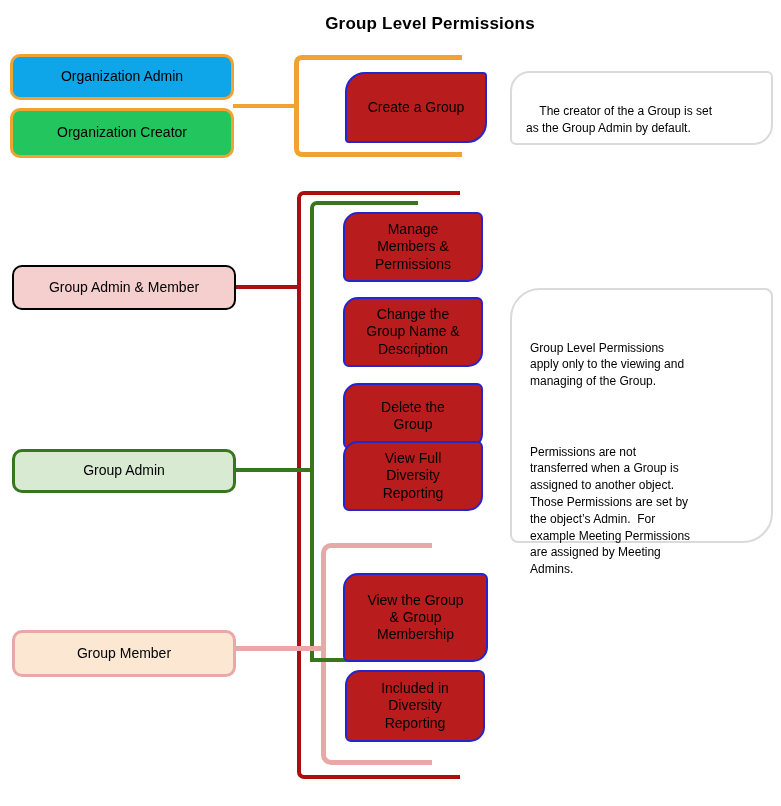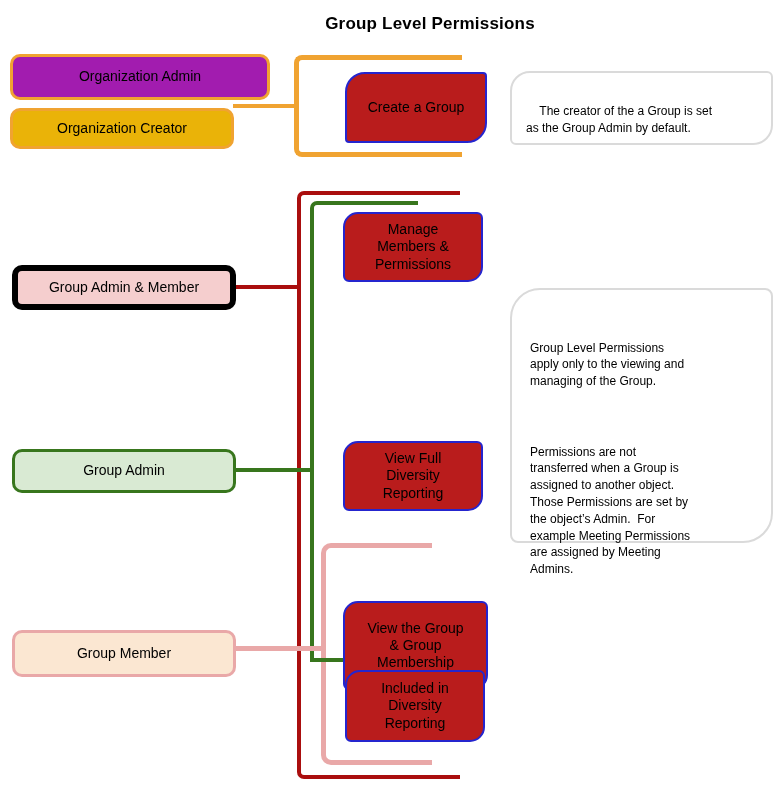--- a/index.html
+++ b/index.html
@@ -24,33 +24,33 @@
     display:flex;align-items:center;justify-content:center;
     text-align:center;
     font-size:14px;line-height:1.22;
     box-sizing:border-box;
     background:#fff;
     z-index:6;
     white-space:pre-line;
   }
   
   .role{border-radius:10px;}
-  .role.org-admin   {left:10px; top:54px;  width:260px;height:46px;background:#a21caf;border:3px solid #F0A331;}
-  .role.org-creator {left:10px; top:108px; width:224px;height:41px;background:#eab308;border:3px solid #F0A331;}
-  .role.gam         {left:12px; top:265px; width:224px;height:45px;background:#F5CECE;border:6px solid #000000;}
+  .role.org-admin   {left:10px; top:54px;  width:224px;height:46px;background:#0ea5e9;border:3px solid #F0A331;}
+  .role.org-creator {left:10px; top:108px; width:224px;height:50px;background:#22c55e;border:3px solid #F0A331;}
+  .role.gam         {left:12px; top:265px; width:224px;height:45px;background:#F5CECE;border:2px solid #000000;}
   .role.gadmin      {left:12px; top:449px; width:224px;height:44px;background:#D9EAD3;border:3px solid #38761D;}
   .role.gmember     {left:12px; top:630px; width:224px;height:47px;background:#FBE7D2;border:3px solid #E9A8A8;}
   
   .perm{border:2px solid #2525CE;background:#b91c1c;}
   .perm.create   {left:345px;top:72px; width:142px;height:71px;border-radius:20px 4px 20px 4px;}
   .perm.manage   {left:343px;top:212px;width:140px;height:70px;border-radius:15px 6px 15px 6px;}
   .perm.change   {left:343px;top:297px;width:140px;height:70px;border-radius:15px 6px 15px 6px;}
   .perm.delete   {left:343px;top:383px;width:140px;height:66px;border-radius:15px 6px 15px 6px;}
   .perm.viewfull {left:343px;top:441px;width:140px;height:70px;border-radius:15px 6px 15px 6px;}
-  .perm.viewgrp  {left:343px;top:573px;width:145px;height:89px;border-radius:15px 6px 15px 6px;margin-top:28px;}
+  .perm.viewgrp  {left:343px;top:573px;width:145px;height:89px;border-radius:15px 6px 15px 6px;}
   .perm.included {left:345px;top:670px;width:140px;height:72px;border-radius:15px 6px 15px 6px;}
   
   .note{
     position:absolute;
     box-sizing:border-box;
     background:#ffffff;
     border:2px solid #DADADA;
     font-size:12px;line-height:1.4;
     z-index:6;
     white-space:pre-wrap;
@@ -130,20 +130,29 @@
   </div>
 
   <div class="box perm create">
     <span>Create a Group</span>
   </div>
   <div class="box perm manage">
     <span>Manage
 Members &amp;
 Permissions</span>
   </div>
+  <div class="box perm change">
+    <span>Change the
+Group Name &amp;
+Description</span>
+  </div>
+  <div class="box perm delete">
+    <span>Delete the
+Group</span>
+  </div>
   <div class="box perm viewfull">
     <span>View Full
 Diversity
 Reporting</span>
   </div>
   <div class="box perm viewgrp">
     <span>View the Group
 &amp; Group
 Membership</span>
   </div>

